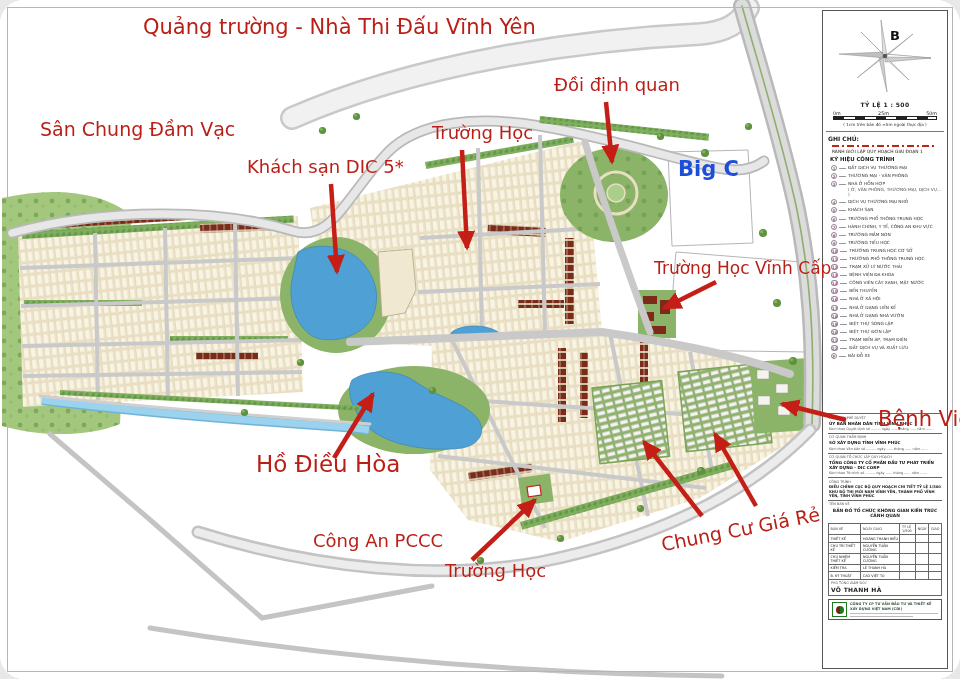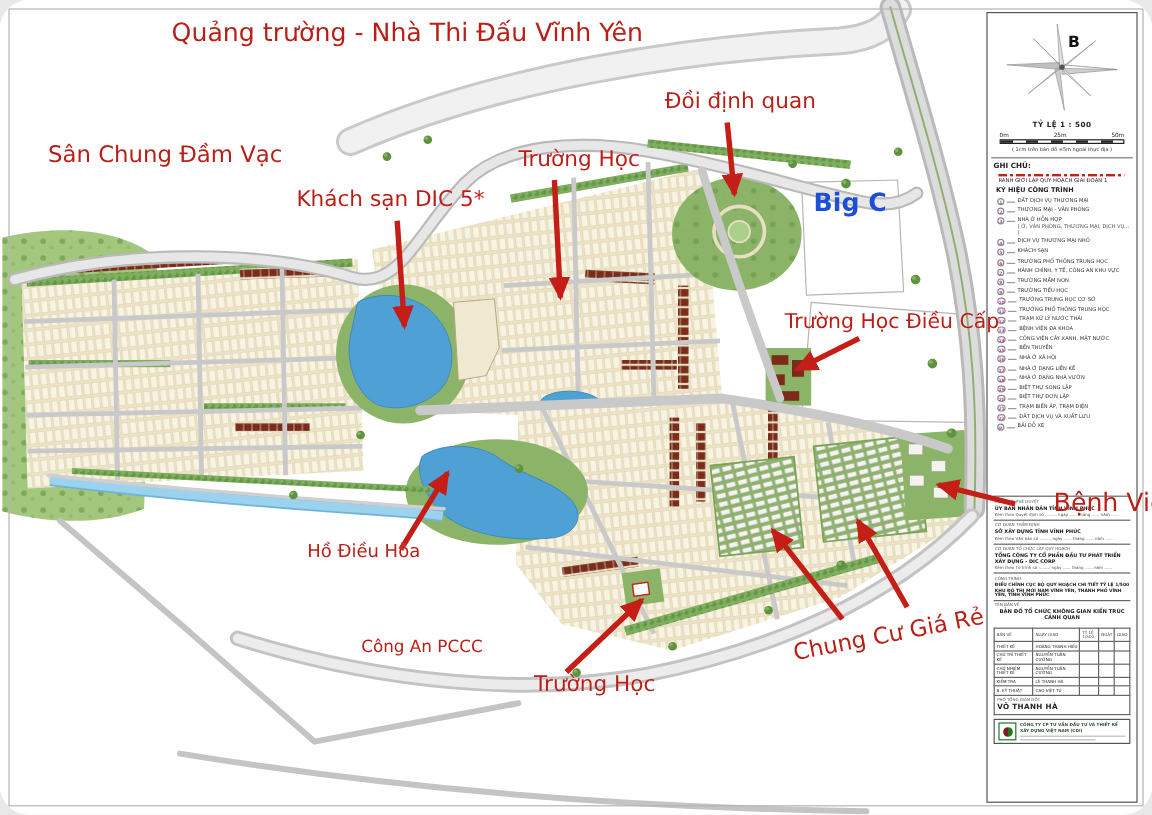--- a/index.html
+++ b/index.html
@@ -253,24 +253,24 @@
       <line x1="756" y1="506" x2="715" y2="434"></line>
     </g>
   </svg>
 
   <div class="map-label" style="left:143px;top:16px;font-size:21px;">Quảng trường - Nhà Thi Đấu Vĩnh Yên</div>
   <div class="map-label" style="left:40px;top:120px;font-size:19px;">Sân Chung Đầm Vạc</div>
   <div class="map-label" style="left:247px;top:158px;font-size:18px;">Khách sạn DIC 5*</div>
   <div class="map-label" style="left:432px;top:124px;font-size:18px;">Trường Học</div>
   <div class="map-label" style="left:554px;top:76px;font-size:18px;">Đồi định quan</div>
   <div class="map-label" style="left:678px;top:158px;font-size:21px;font-weight:600;color:#1d4ed8;">Big C</div>
-  <div class="map-label" style="left:654px;top:260px;font-size:17px;">Trường Học Điều Cấp</div>
+  <div class="map-label" style="left:654px;top:260px;font-size:17px;">Trường Học Vĩnh Cấp</div>
   <div class="map-label" style="left:850px;top:408px;font-size:21px;margin-left:28px;">Bệnh Viên</div>
-  <div class="map-label" style="left:256px;top:452px;font-size:15px;text-align:right;">Hồ Điều Hòa</div>
-  <div class="map-label" style="left:301px;top:532px;font-size:14px;">Công An PCCC</div>
+  <div class="map-label" style="left:256px;top:452px;font-size:23px;text-align:right;">Hồ Điều Hòa</div>
+  <div class="map-label" style="left:313px;top:532px;font-size:18px;">Công An PCCC</div>
   <div class="map-label" style="left:445px;top:562px;font-size:18px;">Trường Học</div>
   <div class="map-label" style="left:660px;top:520px;font-size:19px;transform:rotate(-11deg);">Chung Cư Giá Rẻ</div>
 
   <div class="sheet-border"></div>
 
   <aside class="panel">
 
     <div class="compass">
       <svg width="100" height="82" viewBox="0 0 100 82">
         <g stroke="#888" stroke-width="0.5">

